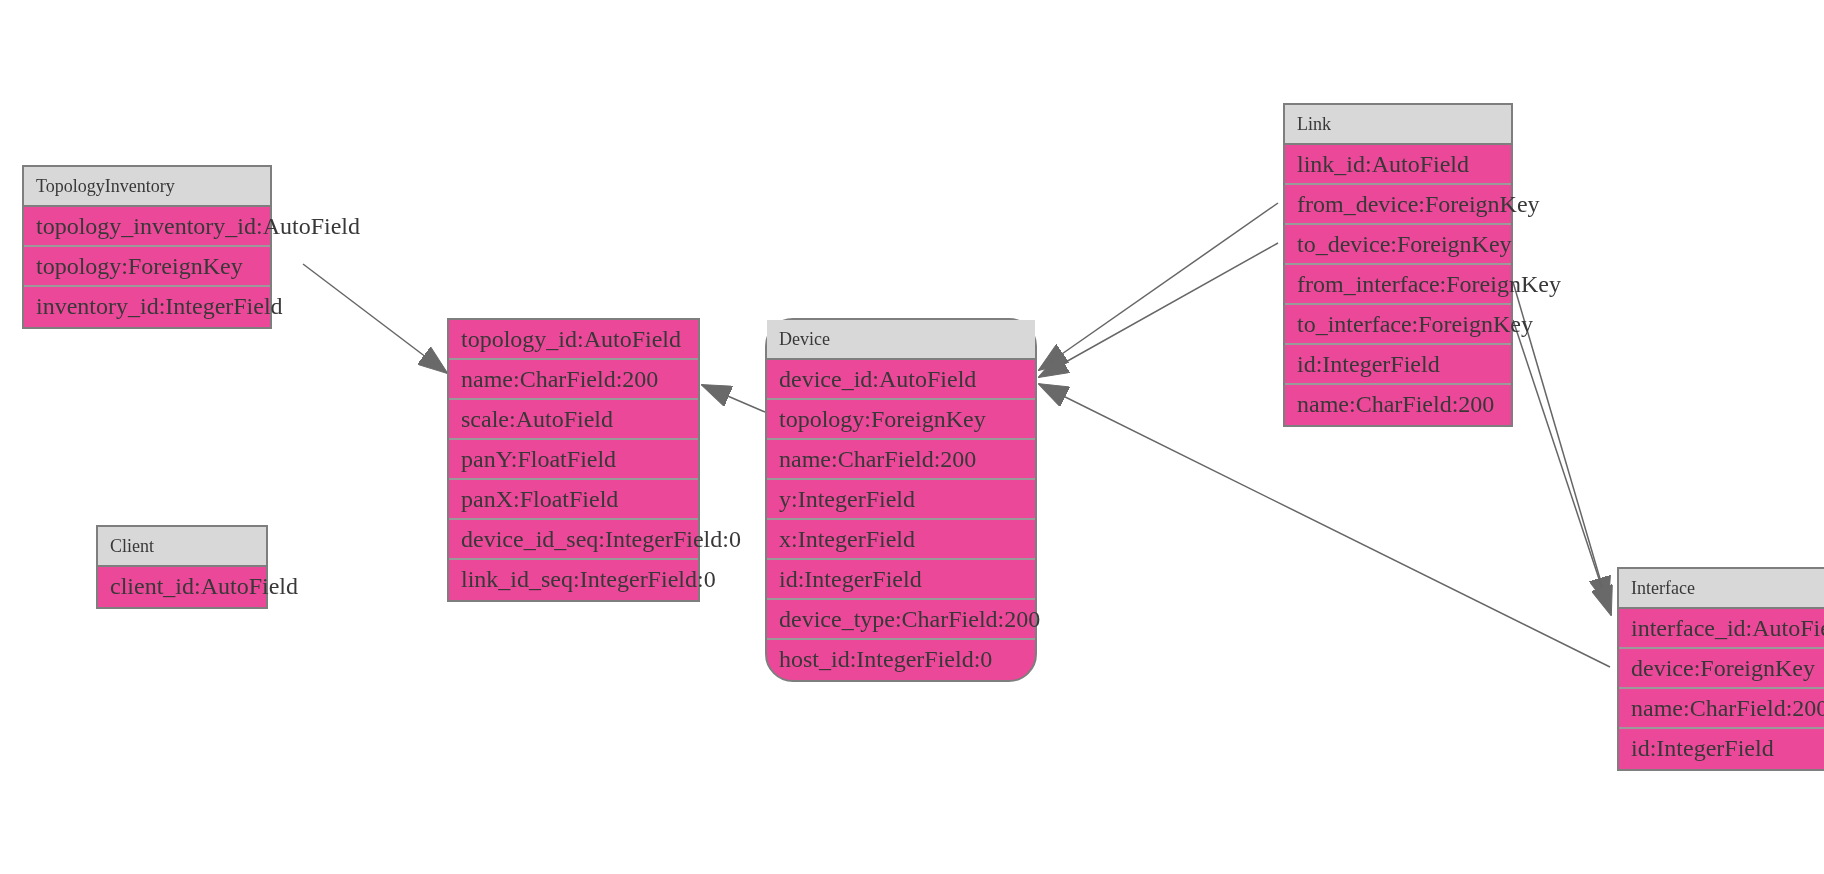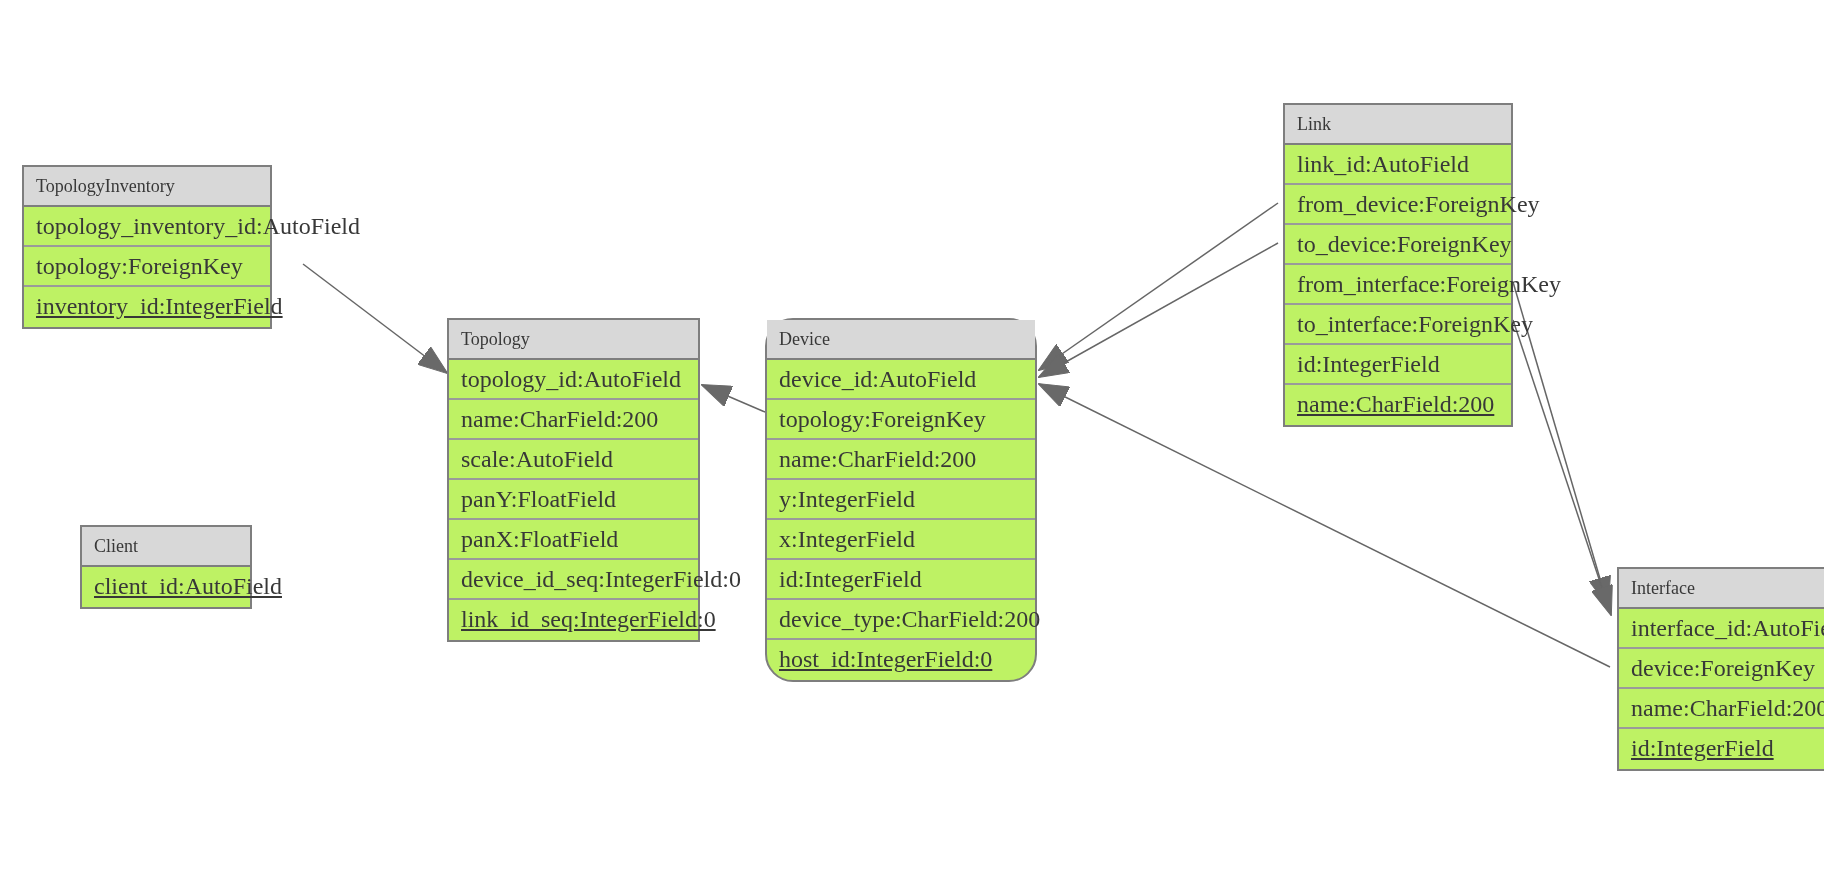--- a/index.html
+++ b/index.html
@@ -14,21 +14,21 @@
   .edges {
     position:absolute;
     left:0; top:0;
     width:1824px; height:874px;
     pointer-events:none;
   }
   .entity {
     position:absolute;
     box-sizing:border-box;
     border:2px solid #7e7e7e;
-    background:#bef264;
+    background:#ec4899;
     color:#383838;
   }
   .entity-header {
     box-sizing:border-box;
     height:40px;
     line-height:38px;
     padding-left:12px;
     font-size:18px;
     background:#d8d8d8;
     border-bottom:2px solid #7e7e7e;
@@ -36,26 +36,26 @@
   }
   .entity-row {
     box-sizing:border-box;
     height:40px;
     line-height:38px;
     padding-left:12px;
     font-size:24px;
     border-bottom:2px solid #9a9a9a;
     white-space:nowrap;
   }
-  .entity-row:last-child { border-bottom:none;text-decoration:underline; }
+  .entity-row:last-child { border-bottom:none; }
 
   
   #e-topologyinventory { left:22px;   top:165px; width:250px; }
   #e-topology          { left:447px;  top:318px; width:253px; }
-  #e-client            { left:80px;   top:525px; width:172px; }
+  #e-client            { left:96px;   top:525px; width:172px; }
   #e-device            { left:765px;  top:318px; width:272px;border-radius:28px; }
   #e-link              { left:1283px; top:103px; width:230px; }
   #e-interface         { left:1610px; top:567px; width:209px;margin-left:7px; }
 </style>
 </head>
 <body>
 
 <div class="canvas">
 
   <svg class="edges" width="1824" height="874" viewBox="0 0 1824 874" xmlns="http://www.w3.org/2000/svg">
@@ -74,21 +74,20 @@
   </svg>
 
   <div class="entity" id="e-topologyinventory">
     <div class="entity-header">TopologyInventory</div>
     <div class="entity-row">topology_inventory_id:AutoField</div>
     <div class="entity-row">topology:ForeignKey</div>
     <div class="entity-row">inventory_id:IntegerField</div>
   </div>
 
   <div class="entity" id="e-topology">
-    <div class="entity-header">Topology</div>
     <div class="entity-row">topology_id:AutoField</div>
     <div class="entity-row">name:CharField:200</div>
     <div class="entity-row">scale:AutoField</div>
     <div class="entity-row">panY:FloatField</div>
     <div class="entity-row">panX:FloatField</div>
     <div class="entity-row">device_id_seq:IntegerField:0</div>
     <div class="entity-row">link_id_seq:IntegerField:0</div>
   </div>
 
   <div class="entity" id="e-client">

